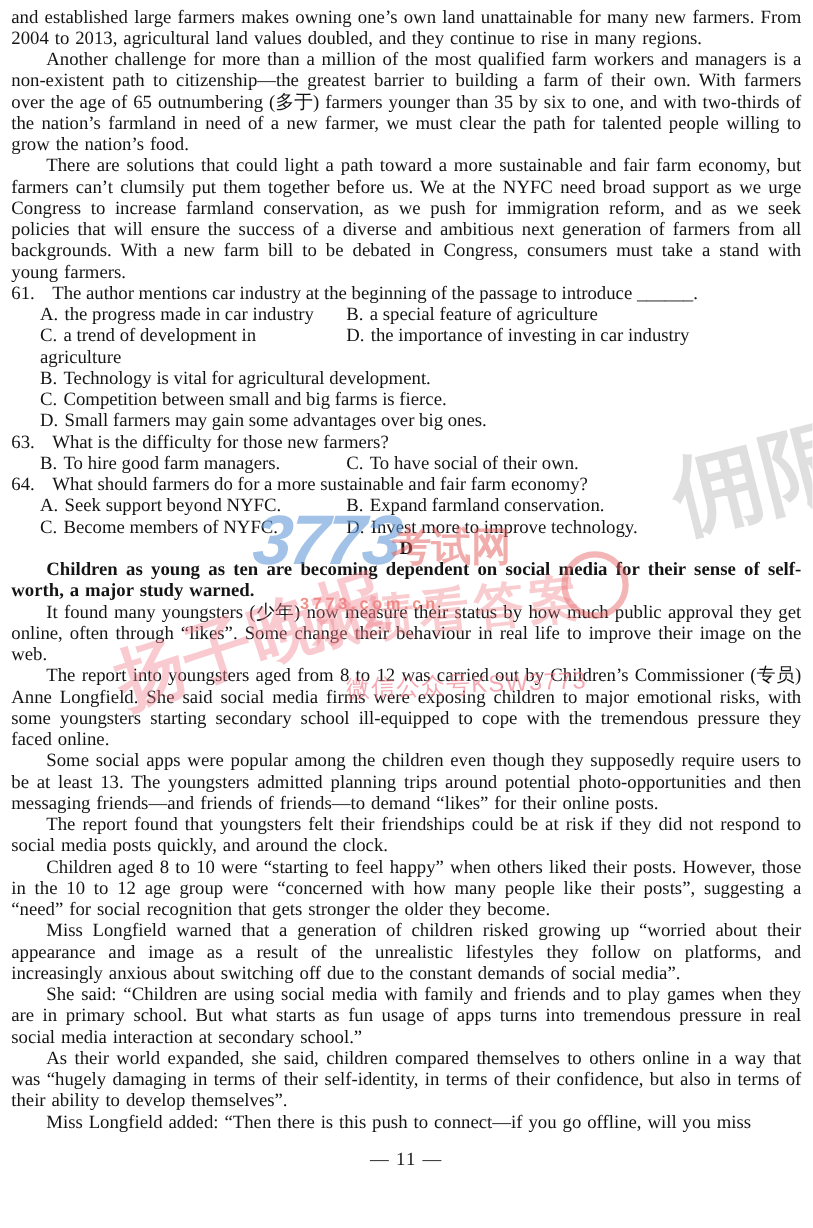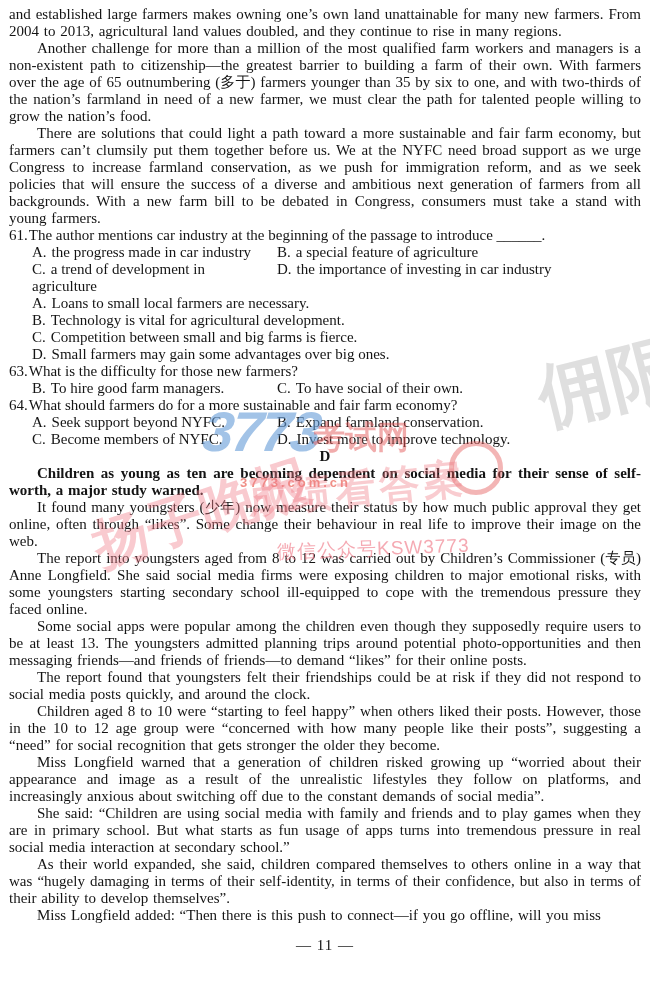--- a/index.html
+++ b/index.html
@@ -14,21 +14,21 @@
     font-size: 15px;
     line-height: 17px;
     color: #141414;
   }
   .content { position: relative; z-index: 1; padding: 6px 9px 0 9px; }
   .para { margin: 0; text-align: justify; text-indent: 28px; word-spacing: 1px; }
   .para.no-indent { text-indent: 0; }
   .para.lead-bold { font-weight: bold; }
   .question { margin: 0; }
   .qstem { margin: 0; }
-  .qnum { margin-right: 1px; }
+  .qnum { margin-right: 14px; }
   .opts { display: grid; }
   .opts.two-col { grid-template-columns: 245px 1fr; }
   .opts.one-col { grid-template-columns: 1fr; }
   .opt { margin: 0; padding-left: 23px; }
   .opt-label { margin-right: 5px; }
   .section-heading { margin: 0; text-align: center; font-weight: bold; }
   .page-number { margin-top: 13px; text-align: center; letter-spacing: 1px; }
 
   
   .watermark-layer { position: absolute; inset: 0; z-index: 2; pointer-events: none; }
@@ -109,21 +109,20 @@
       <div class="opts two-col">
         <p class="opt"><span class="opt-label">A.</span><span>the progress made in car industry</span></p>
         <p class="opt"><span class="opt-label">B.</span><span>a special feature of agriculture</span></p>
         <p class="opt"><span class="opt-label">C.</span><span>a trend of development in agriculture</span></p>
         <p class="opt"><span class="opt-label">D.</span><span>the importance of investing in car industry</span></p>
       </div>
     </div>
 
     <div class="question">
       <div class="opts one-col">
-        <p class="opt"><span class="opt-label">A.</span><span>Loans to small local farmers are necessary.</span></p>
         <p class="opt"><span class="opt-label">B.</span><span>Technology is vital for agricultural development.</span></p>
         <p class="opt"><span class="opt-label">C.</span><span>Competition between small and big farms is fierce.</span></p>
         <p class="opt"><span class="opt-label">D.</span><span>Small farmers may gain some advantages over big ones.</span></p>
       </div>
     </div>
 
     <div class="question">
       <p class="qstem"><span class="qnum">63.</span><span>What is the difficulty for those new farmers?</span></p>
       <div class="opts two-col">
         <p class="opt"><span class="opt-label">B.</span><span>To hire good farm managers.</span></p>

